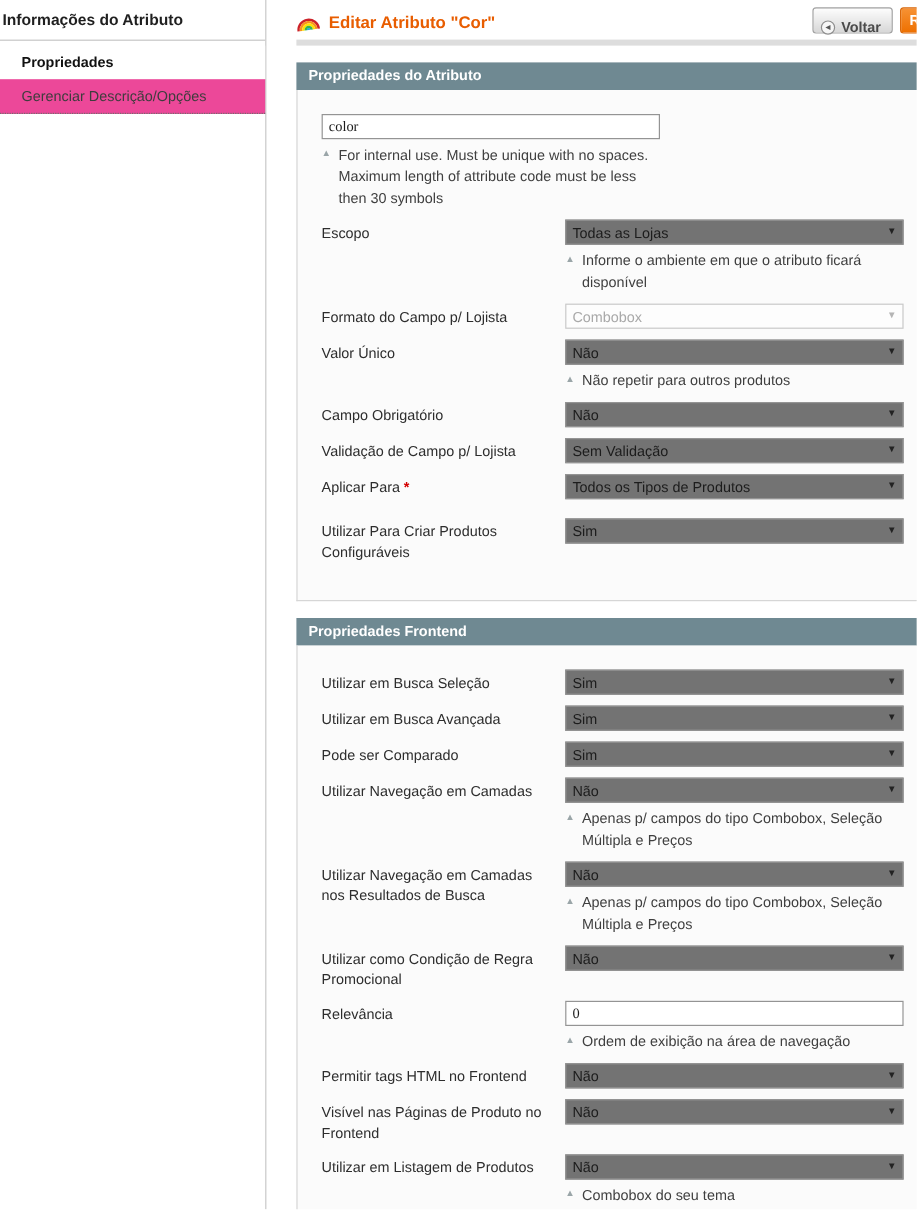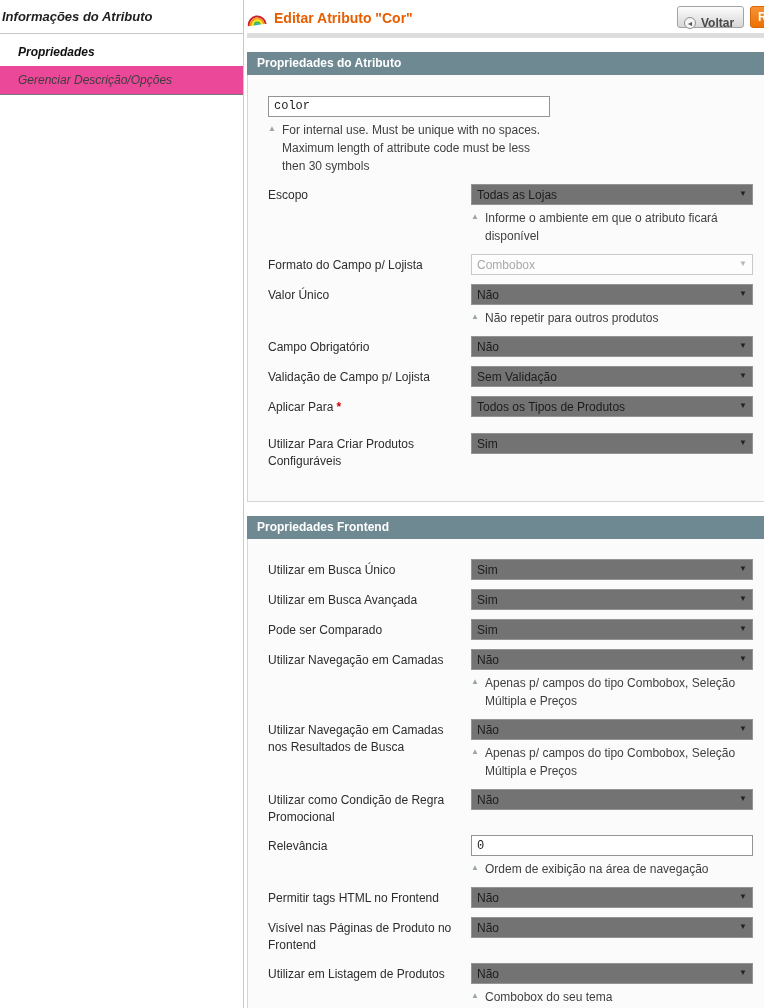--- a/index.html
+++ b/index.html
@@ -1,20 +1,20 @@
 <!DOCTYPE html>
 <html><head>
 <meta charset="utf-8">
 <style>
   * { margin:0; padding:0; box-sizing:border-box; }
   body { background:#fff; font-family:"Liberation Sans", sans-serif; }
   .viewport { position:relative; width:764px; height:1008px; overflow:hidden; background:#fff; }
 
   
-  .sidebar { position:absolute; left:0; top:0; width:244px; height:1008px; border-right:1px solid #c9c9c9; background:#fff;font-style:italic; }
+  .sidebar { position:absolute; left:0; top:0; width:222px; height:1008px; border-right:1px solid #c9c9c9; background:#fff; }
   .sidebar-title { font-size:13px; font-weight:bold; color:#1f1f1f; padding:9px 2px 9px 2px; border-bottom:1px solid #c6c6c6; }
   .sidebar-tabs { margin-top:4px; }
   .side-tab { font-size:12px; color:#3d3d3d; padding:7px 8px 7px 18px; cursor:pointer; }
   .side-tab.active { font-weight:bold; color:#111; background:#fff; }
   .side-tab.inactive { background:#ec4899; border-bottom:1px dotted #6f6f6f; }
 
   
   .main { position:absolute; left:247px; top:0; width:540px; height:1008px; }
   .page-header { position:relative; height:33px; }
   .title-wrap { display:flex; align-items:center; gap:7px; padding-top:9px; }
@@ -43,21 +43,21 @@
   .form-value { width:282px; }
 
   .select-box { position:relative; width:282px; height:21px; background:#737373; border:1px solid #949494;
     font-size:12px; color:#1c1c1c; padding:3px 18px 2px 5px; line-height:14px; cursor:pointer;
     white-space:nowrap; overflow:hidden; }
   .select-arrow { position:absolute; right:5px; top:5px; font-size:8px; color:#222; line-height:1; }
   .select-box.disabled { border-color:#c9c9c9; color:#a9a9a9; background:#fdfdfd; cursor:default; }
   .select-box.disabled .select-arrow { color:#b5b5b5; }
 
   .text-input { width:282px; height:21px; border:1px solid #949494; background:#fff; padding:2px 5px;
-    font-family:Liberation Mono, monospace; font-size:12px; color:#1c1c1c; }
+    font-family:Liberation Serif, serif; font-size:12px; color:#1c1c1c; }
 
   .note { position:relative; margin-top:4px; padding-left:14px; font-size:12px; color:#3f3f3f; line-height:18px; width:282px; }
   .note-icon { position:absolute; left:0; top:4px; font-size:8px; color:#9aa5a8; line-height:1; }
 </style>
 </head>
 <body>
 
 <div class="viewport">
 
   <aside class="sidebar">
@@ -145,21 +145,21 @@
               <div class="form-value">
                 <div class="select-box"><span class="select-text">Sim</span><span class="select-arrow">▼</span></div>
               </div>
             </div>
           </div>
         </div>
         <div class="section">
           <div class="section-head">Propriedades Frontend</div>
           <div class="section-body">
             <div class="form-row">
-              <div class="form-label"><span>Utilizar em Busca Único</span></div>
+              <div class="form-label"><span>Utilizar em Busca Seleção</span></div>
               <div class="form-value">
                 <div class="select-box"><span class="select-text">Sim</span><span class="select-arrow">▼</span></div>
               </div>
             </div>
             <div class="form-row">
               <div class="form-label"><span>Utilizar em Busca Avançada</span></div>
               <div class="form-value">
                 <div class="select-box"><span class="select-text">Sim</span><span class="select-arrow">▼</span></div>
               </div>
             </div>

